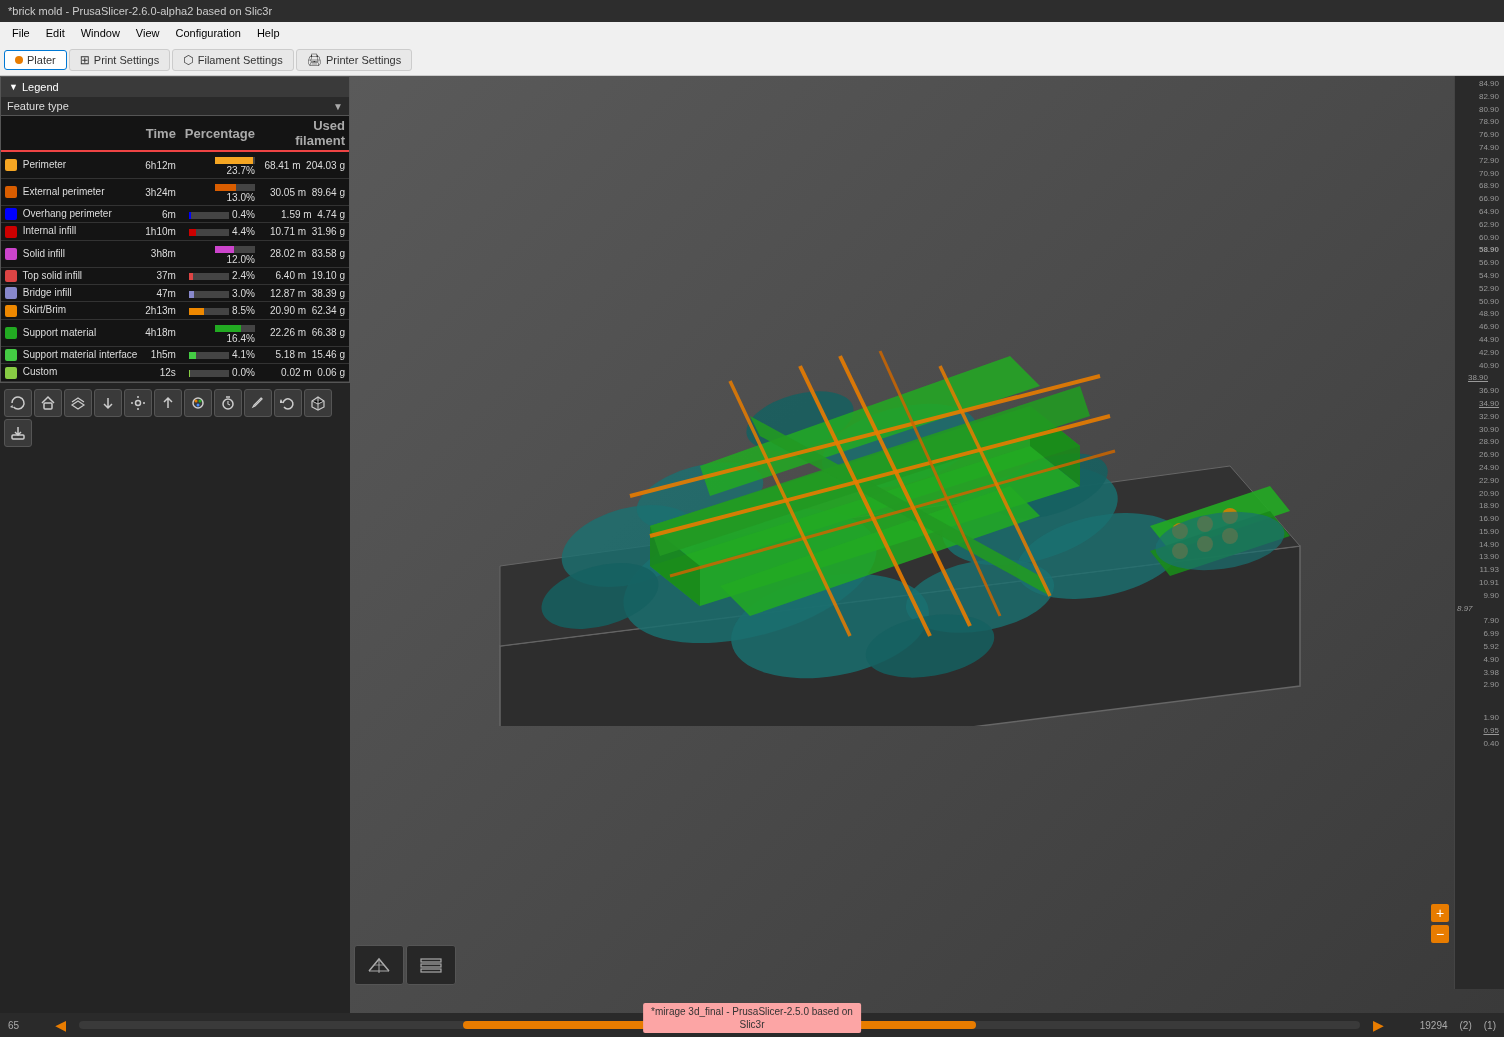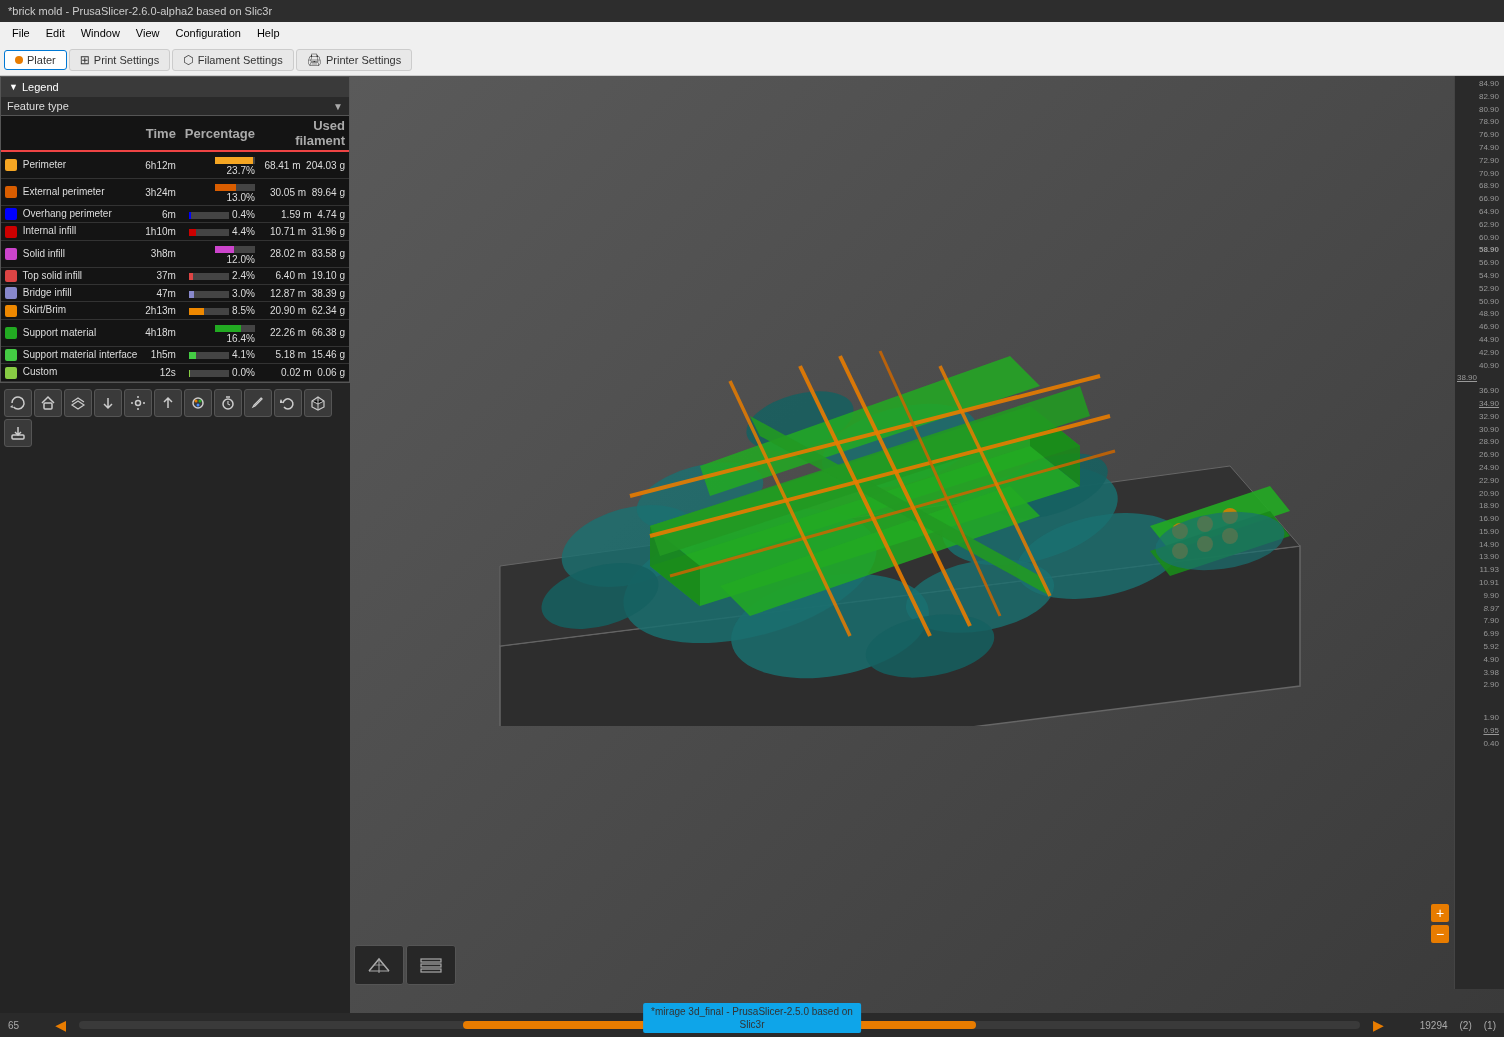--- a/index.html
+++ b/index.html
@@ -63,21 +63,21 @@
     #viewport { flex: 1; position: relative; overflow: hidden; background: #a16207; }
 
     
     .scene-bg { width: 100%; height: 100%; background: linear-gradient(135deg, #5a5a5a 0%, #4a4a4a 50%, #3a3a3a 100%); position: absolute; }
 
     
     #ruler { position: absolute; right: 0; top: 0; bottom: 24px; width: 50px; background: #2a2a2a; border-left: 1px solid #444; overflow: hidden; }
 
     
     #statusbar { height: 24px; background: #2a2a2a; display: flex; align-items: center; justify-content: space-between; padding: 0 8px; border-top: 1px solid #444; font-size: 10px; color: #aaa; position: relative; }
-    .status-center { position: absolute; left: 50%; transform: translateX(-50%); background: #0ea5e9; color: #333; padding: 2px 8px; font-size: 10px; border-radius: 2px; text-align: center; line-height: 1.3; }
+    .status-center { position: absolute; left: 50%; transform: translateX(-50%); background: #fca5a5; color: #333; padding: 2px 8px; font-size: 10px; border-radius: 2px; text-align: center; line-height: 1.3; }
 
     
     #view-buttons { position: absolute; bottom: 24px; left: 0; display: flex; gap: 2px; padding: 4px; }
     .view-btn { width: 50px; height: 40px; background: rgba(30,30,30,0.8); border: 1px solid #555; border-radius: 3px; display: flex; align-items: center; justify-content: center; cursor: pointer; font-size: 18px; color: #ccc; }
 
     
     #model-svg { position: absolute; top: 50px; left: 100px; width: 900px; height: 600px; }
 
     
     #zoom-controls { position: absolute; right: 55px; bottom: 80px; display: flex; flex-direction: column; gap: 2px; }
@@ -467,39 +467,39 @@
           <div style="text-align:right; padding-right:3px;font-weight:bold;">58.90</div>
           <div style="text-align:right; padding-right:3px;">56.90</div>
           <div style="text-align:right; padding-right:3px;">54.90</div>
           <div style="text-align:right; padding-right:3px;">52.90</div>
           <div style="text-align:right; padding-right:3px;">50.90</div>
           <div style="text-align:right; padding-right:3px;">48.90</div>
           <div style="text-align:right; padding-right:3px;">46.90</div>
           <div style="text-align:right; padding-right:3px;">44.90</div>
           <div style="text-align:right; padding-right:3px;">42.90</div>
           <div style="text-align:right; padding-right:3px;">40.90</div>
-          <div style="text-align:left; padding-right:3px;text-decoration:underline;">38.90</div>
+          <div style="text-align:center; padding-right:3px;text-decoration:underline;">38.90</div>
           <div style="text-align:right; padding-right:3px;">36.90</div>
           <div style="text-align:right; padding-right:3px;text-decoration:underline;">34.90</div>
           <div style="text-align:right; padding-right:3px;">32.90</div>
           <div style="text-align:right; padding-right:3px;">30.90</div>
           <div style="text-align:right; padding-right:3px;">28.90</div>
           <div style="text-align:right; padding-right:3px;">26.90</div>
           <div style="text-align:right; padding-right:3px;">24.90</div>
           <div style="text-align:right; padding-right:3px;">22.90</div>
           <div style="text-align:right; padding-right:3px;">20.90</div>
           <div style="text-align:right; padding-right:3px;">18.90</div>
           <div style="text-align:right; padding-right:3px;">16.90</div>
           <div style="text-align:right; padding-right:3px;">15.90</div>
           <div style="text-align:right; padding-right:3px;">14.90</div>
           <div style="text-align:right; padding-right:3px;">13.90</div>
           <div style="text-align:right; padding-right:3px;">11.93</div>
           <div style="text-align:right; padding-right:3px;">10.91</div>
           <div style="text-align:right; padding-right:3px;">9.90</div>
-          <div style="text-align:right; padding-right:3px;font-style:italic;">8.97</div>
+          <div style="padding-right:3px;font-style:italic;">8.97</div>
           <div style="text-align:right; padding-right:3px;">7.90</div>
           <div style="text-align:right; padding-right:3px;">6.99</div>
           <div style="text-align:right; padding-right:3px;">5.92</div>
           <div style="text-align:right; padding-right:3px;">4.90</div>
           <div style="text-align:right; padding-right:3px;">3.98</div>
           <div style="text-align:right; padding-right:3px;">2.90</div>
           <div style="text-align:right; padding-right:3px;margin-top:20px;">1.90</div>
           <div style="text-align:right; padding-right:3px;text-decoration:underline;">0.95</div>
           <div style="text-align:right; padding-right:3px;">0.40</div>
         </div>

